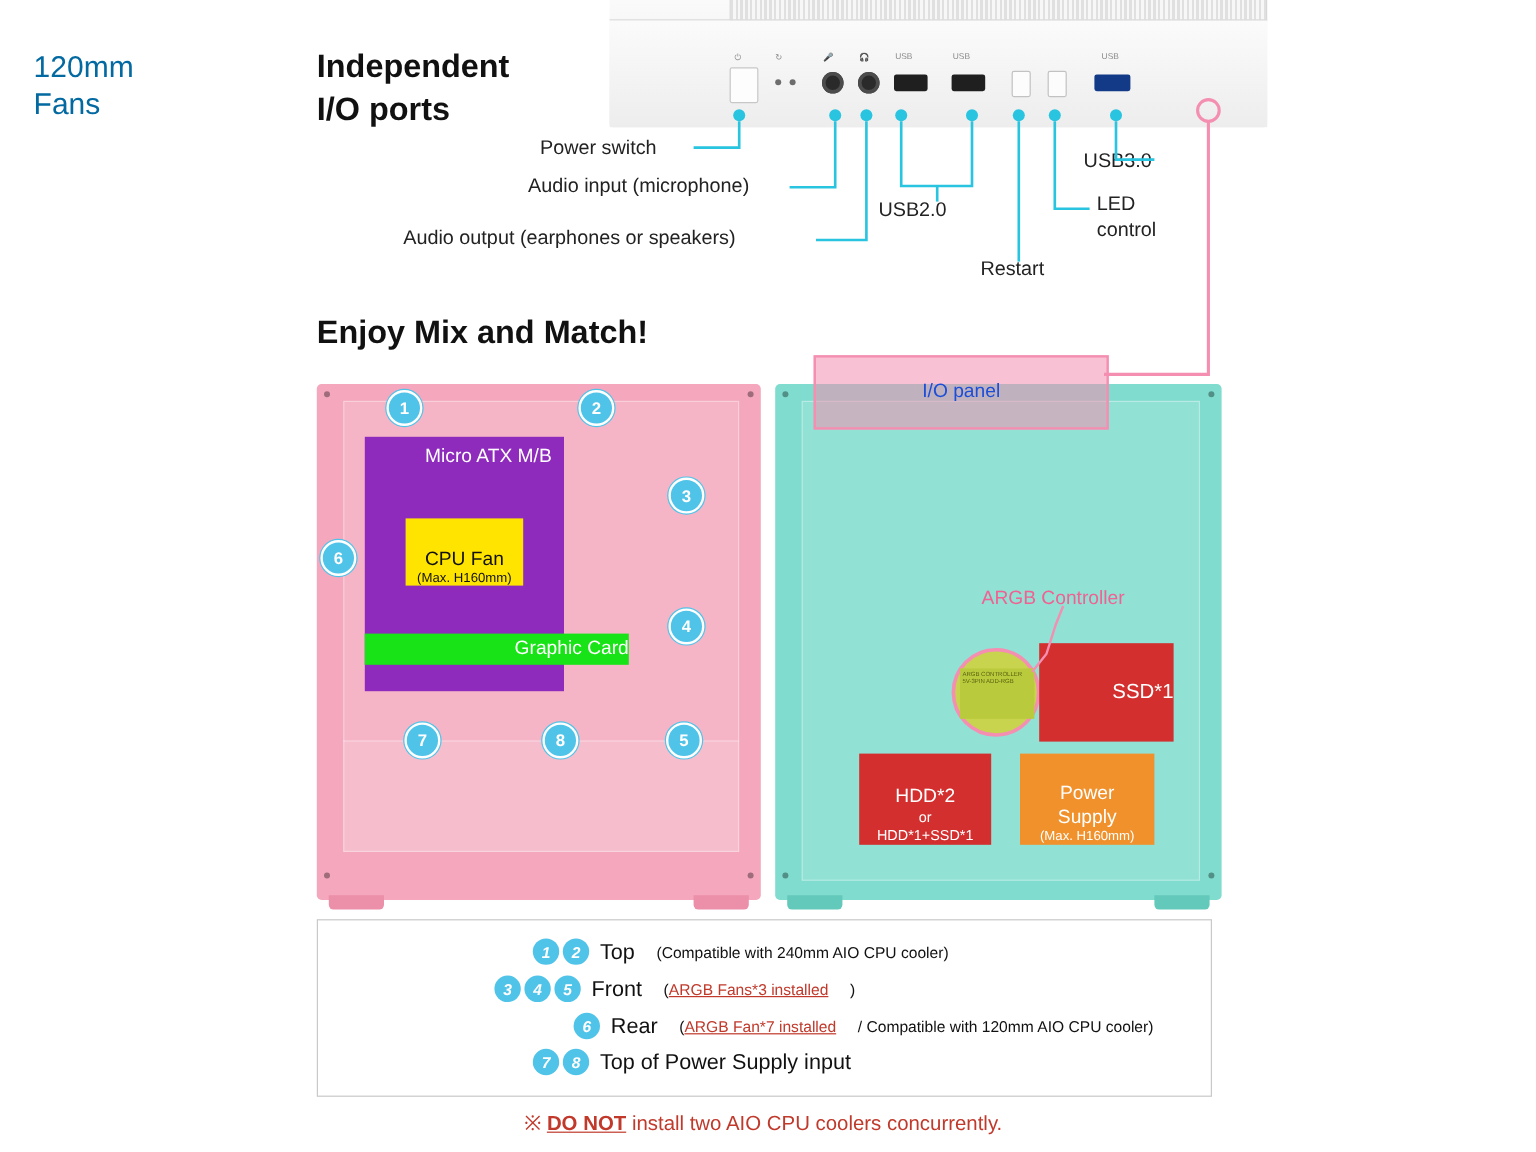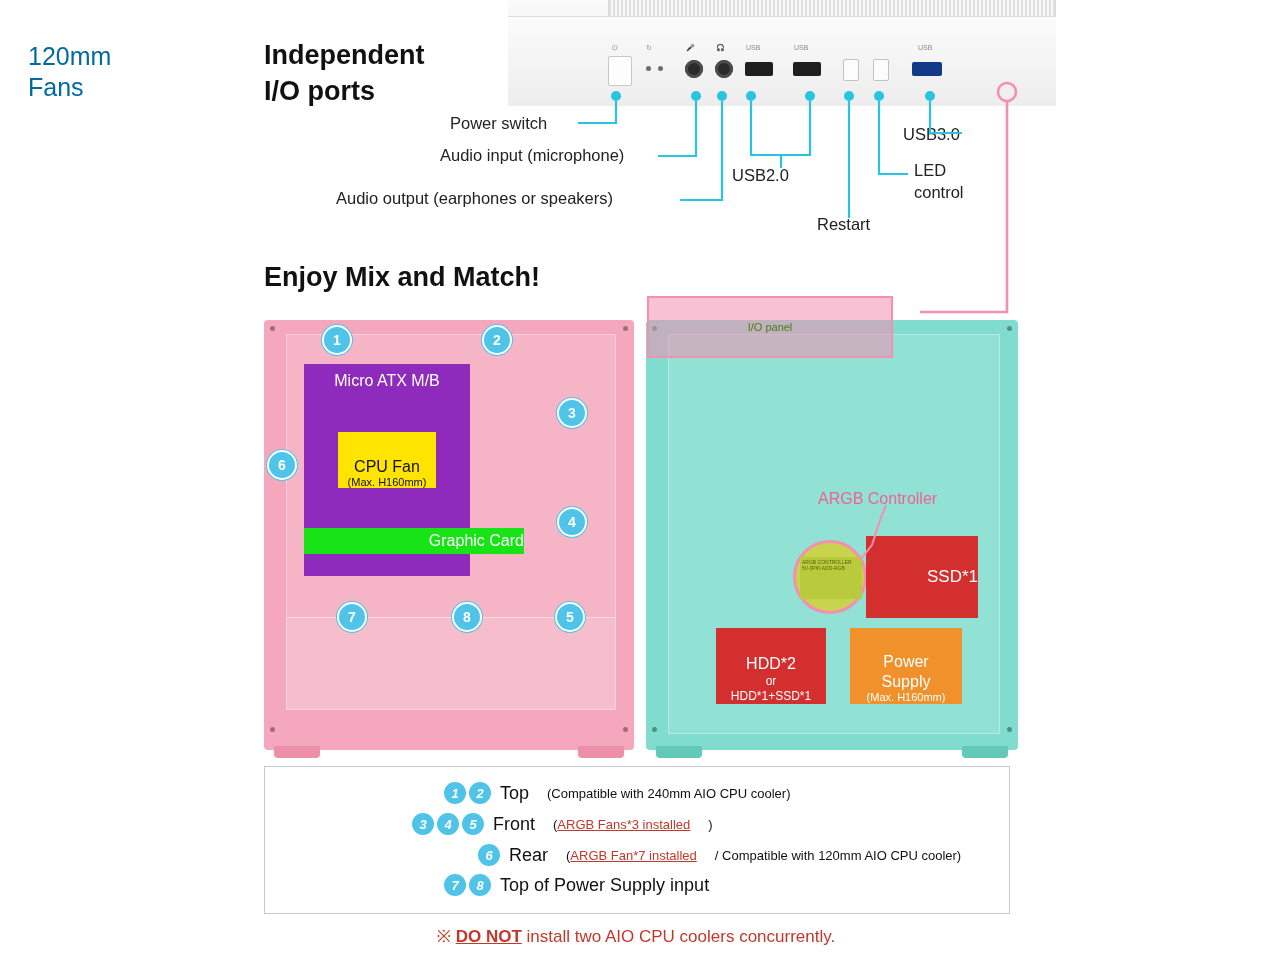--- a/index.html
+++ b/index.html
@@ -68,30 +68,30 @@
   #case-mint .glass{
     position:absolute;left:22px;top:14px;right:18px;bottom:16px;
     background:rgba(255,255,255,0.14);
     border:1px solid rgba(255,255,255,0.35);
   }
   .screw{position:absolute;width:5px;height:5px;border-radius:50%;background:rgba(0,0,0,0.35);}
 
   
   .blk{position:absolute;display:flex;align-items:center;justify-content:flex-end;text-align:center;color:#fff;font-size:15px;}
   #mb{left:304px;top:364px;width:166px;height:212px;background:#8e2bbd;}
-  #mb-label{position:absolute;left:304px;top:372px;width:166px;text-align:center;color:#fff;font-size:16px;}
+  #mb-label{position:absolute;left:304px;top:372px;width:166px;text-align:center;color:#fff;font-size:16px;padding-left:20px;}
   #cpu-fan{left:338px;top:432px;width:98px;height:56px;background:#ffe400;color:#111;flex-direction:column;}
   #cpu-fan .t1{font-size:16px;}
   #cpu-fan .t2{font-size:11px;}
   #gpu{left:304px;top:528px;width:220px;height:26px;background:#17e317;color:#fff;font-size:16px;}
 
   #io-panel-band{
-    left:647px;top:296px;width:242px;height:58px;
+    left:678px;top:296px;width:242px;height:58px;
     background:rgba(244,143,177,0.55);border:2px solid #f48fb1;
-    display:flex;align-items:center;justify-content:center;color:#4d7c0f;font-size:11px;
+    display:flex;align-items:center;justify-content:center;color:#1d4ed8;font-size:16px;
   }
   #argb-ctrl-circle{
     left:793px;top:540px;width:68px;height:68px;border-radius:50%;
     border:3px solid #f48fb1;background:#c8d44e;
   }
   #argb-ctrl-inner{position:absolute;left:4px;top:14px;width:58px;height:38px;background:#b9cb3c;font-size:5px;color:#5a6210;padding:2px;overflow:hidden;line-height:1.25;}
   #ssd{left:866px;top:536px;width:112px;height:82px;background:#d32f2f;color:#fff;font-size:17px;}
   #hdd{left:716px;top:628px;width:110px;height:76px;background:#d32f2f;color:#fff;flex-direction:column;line-height:1.25;}
   #hdd .t1{font-size:16px;}
   #hdd .t2{font-size:12px;}

